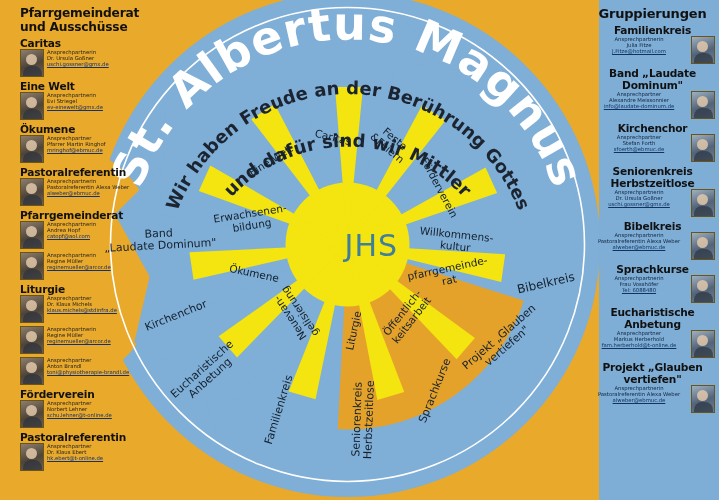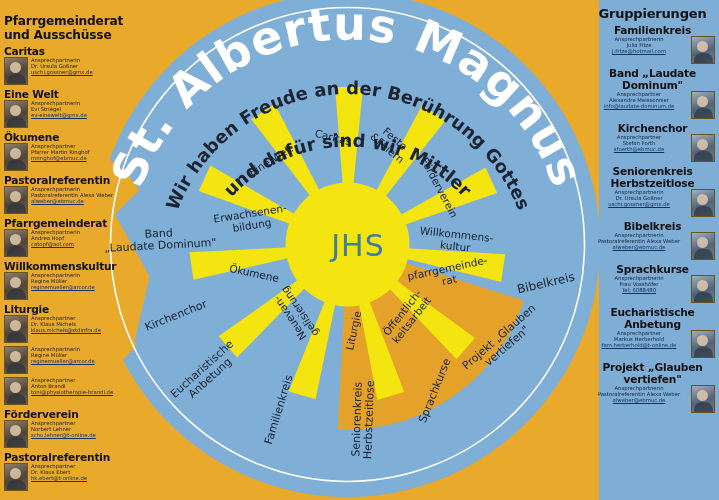--- a/index.html
+++ b/index.html
@@ -41,27 +41,27 @@
   }
 
   
   .lbl{
     position:absolute;color:#14202c;font-size:10.5px;line-height:11.5px;
     font-family:"DejaVu Sans", sans-serif;text-align:center;white-space:pre;
     transform-origin:50% 50%;
   }
   .lbl.ray{color:#14202c;}
   .jhs{
-    position:absolute;left:318px;top:228px;width:80px;text-align:center;
+    position:absolute;left:318px;top:228px;width:80px;text-align:right;
     font-family:"DejaVu Sans", sans-serif;font-size:30px;color:#3f7f9b;letter-spacing:1px;
   }
 
   
   .side{position:absolute;top:0;width:132px;height:500px;box-sizing:border-box;}
-  .side-left{left:0;padding:12px 3px 0 4px;}
+  .side-left{left:16px;padding:4px 3px 0 4px;}
   .side-right{right:0;padding:4px 4px 0 3px;text-align:center;}
 
   .side-head{
     font-family:"DejaVu Sans", sans-serif;font-weight:700;font-size:12.2px;color:#111;
     margin:2px 0 3px 0;letter-spacing:-.2px;
   }
   .side-head.right{font-size:13px;}
 
   .grp{margin-bottom:3px;}
   .grp-title{
@@ -249,21 +249,20 @@
           <div class="grp-body">
             <div class="photo "></div>
             <div class="txt">
               <span class="role">Ansprechpartnerin</span>
               <span class="name">Andrea Hopf</span>
               <span class="mail">catopf@aol.com</span>
             </div>
           </div>
         </div>
         <div class="grp">
-          <div class="grp-title">Willkommenskultur</div>
           <div class="grp-body">
             <div class="photo "></div>
             <div class="txt">
               <span class="role">Ansprechpartnerin</span>
               <span class="name">Regine Müller</span>
               <span class="mail">reginemueller@arcor.de</span>
             </div>
           </div>
         </div>
         <div class="grp">

